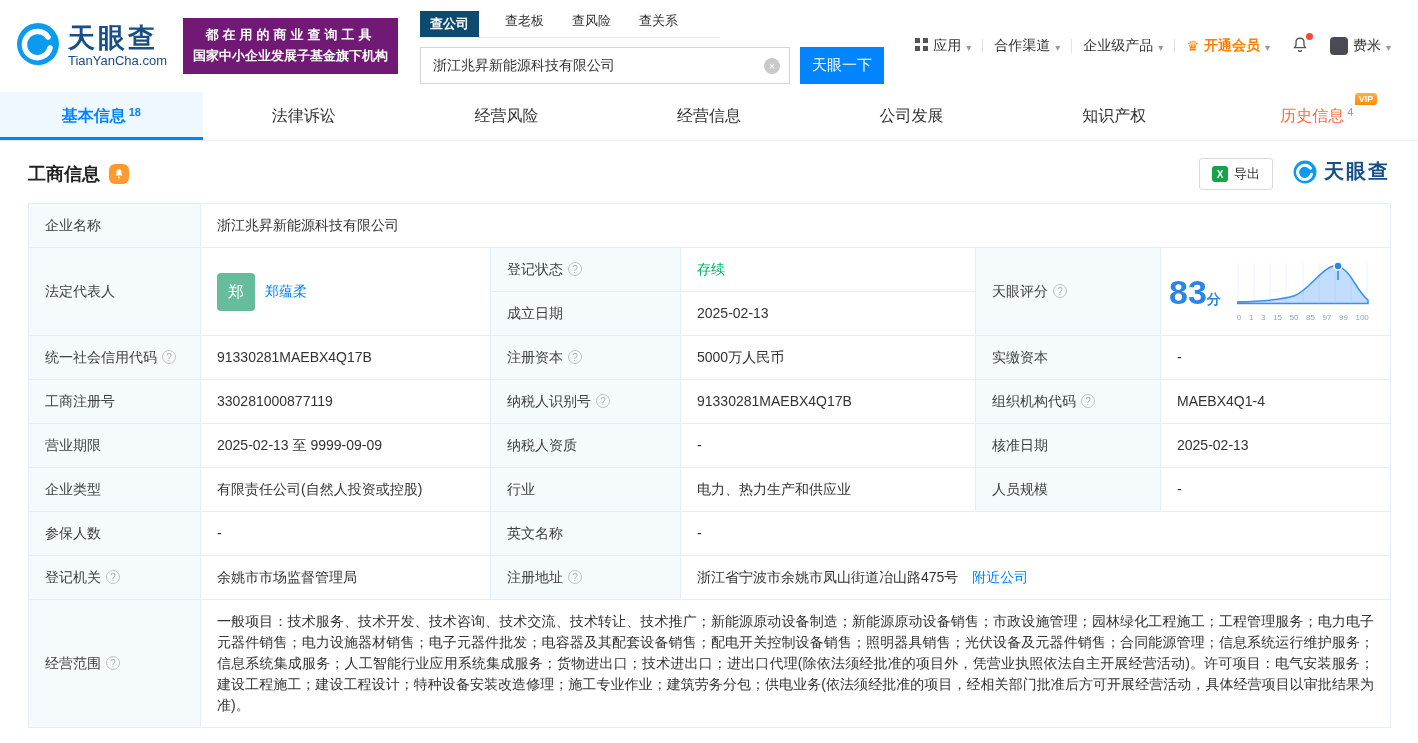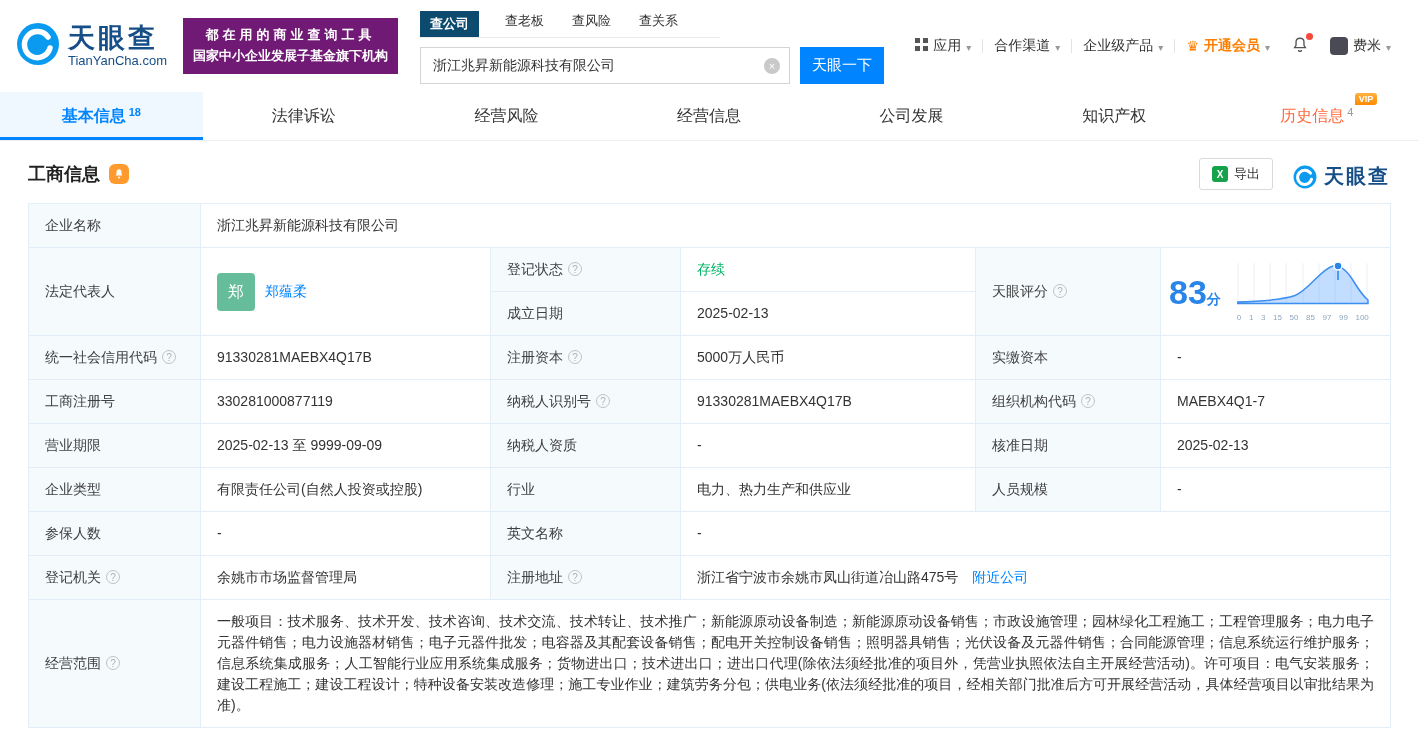--- a/index.html
+++ b/index.html
@@ -44,21 +44,21 @@
   .nav-tab.active sup { color:#0084ff; }
   .nav-tab.history { color:#ff6a3b; }
   .tab-inner { position:relative; display:inline-flex; align-items:flex-start; }
   .vip-badge { position:absolute; top:-13px; right:-24px; background:linear-gradient(180deg,#ffb143,#ff8a00); color:#fff; font-size:9px; font-weight:bold; padding:1px 4px; border-radius:3px 3px 3px 0; }
 
   
   .main { padding:0 28px; }
   .section-head { display:flex; align-items:center; margin:17px 0 13px; }
   .section-title { font-size:18px; font-weight:bold; color:#222; }
   .bell-badge { margin-left:9px; width:20px; height:20px; background:#ff9a2e; border-radius:6px; display:flex; align-items:center; justify-content:center; cursor:pointer; }
-  .head-right { margin-left:auto; display:flex; align-items:flex-end; gap:20px; }
+  .head-right { margin-left:auto; display:flex; align-items:flex-start; gap:20px; }
   .export-btn { display:flex; align-items:center; gap:6px; border:1px solid #d9d9d9; background:#fff; padding:6px 12px; font-size:13px; color:#333; border-radius:3px; cursor:pointer; font-family:inherit; }
   .excel-icon { width:16px; height:16px; background:#15a24a; color:#fff; font-size:10px; font-weight:bold; border-radius:3px; display:flex; align-items:center; justify-content:center; }
   .excel-icon::before { content:"X"; }
   .brand-right { display:flex; align-items:center; gap:7px; }
   .brand-right .txt { font-size:20px; font-weight:bold; color:#164e87; letter-spacing:2px; }
 
   
   .info-table { width:100%; border-collapse:collapse; table-layout:fixed; font-size:14px; }
   .info-table td { border:1px solid #e3eef7; padding:11px 16px; vertical-align:middle; line-height:1.5; color:#333; word-break:break-all; }
   td.lbl { background:#f5fafd; color:#404040; }
@@ -290,21 +290,21 @@
         <td class="lbl">实缴资本</td>
         <td>-</td>
       </tr>
 
       <tr>
         <td class="lbl">工商注册号</td>
         <td>330281000877119</td>
         <td class="lbl"><span>纳税人识别号</span><span class="q"></span></td>
         <td>91330281MAEBX4Q17B</td>
         <td class="lbl"><span>组织机构代码</span><span class="q"></span></td>
-        <td>MAEBX4Q1-7</td>
+        <td>MAEBX4Q1-4</td>
       </tr>
 
       <tr>
         <td class="lbl">营业期限</td>
         <td>2025-02-13 至 9999-09-09</td>
         <td class="lbl">纳税人资质</td>
         <td>-</td>
         <td class="lbl">核准日期</td>
         <td>2025-02-13</td>
       </tr>

